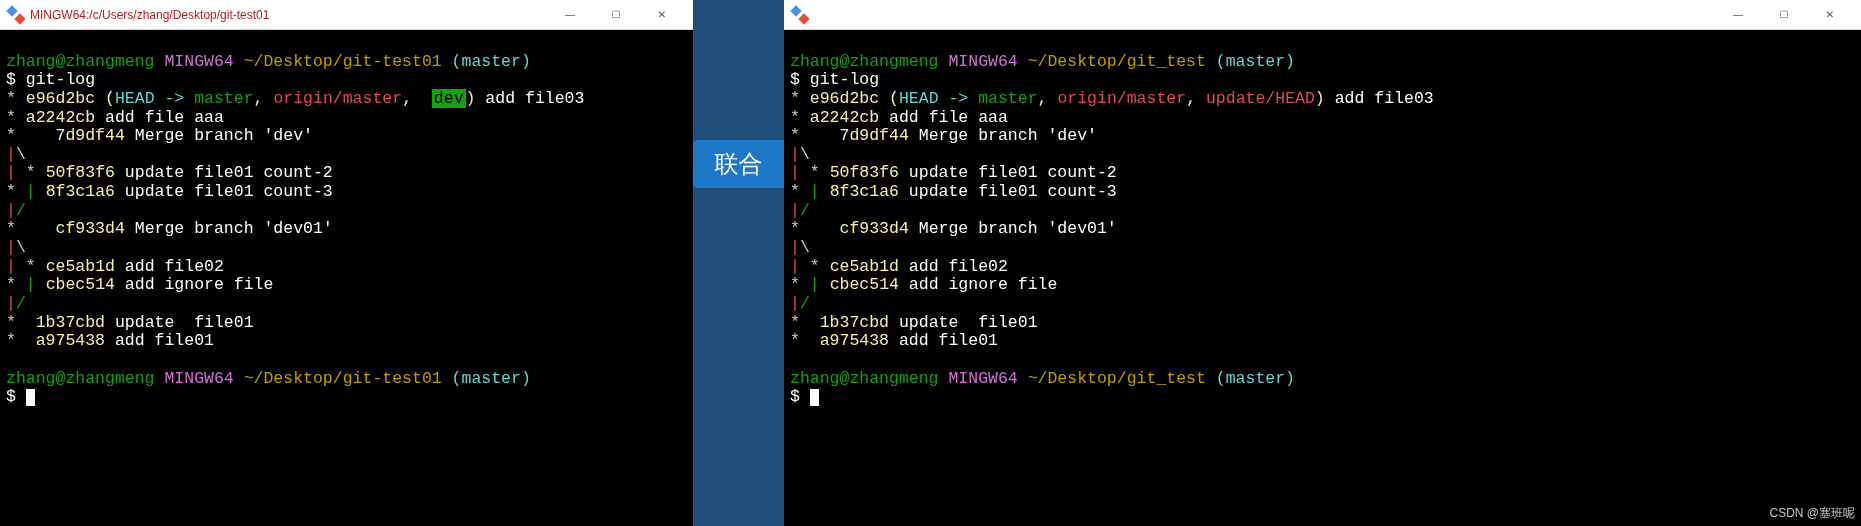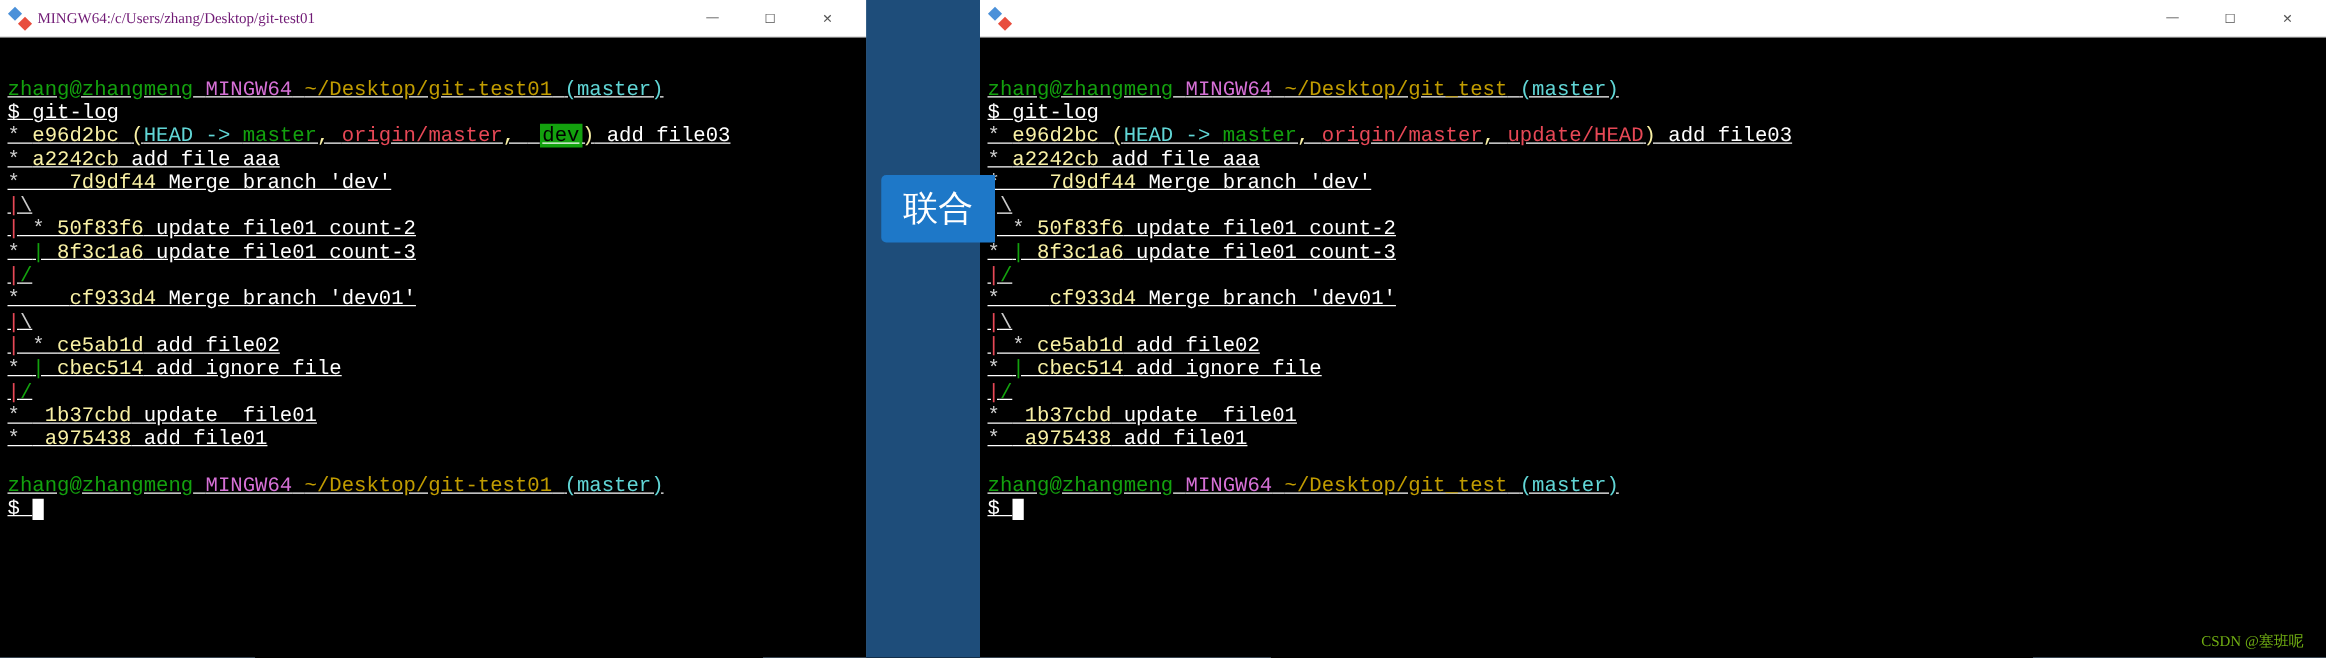--- a/index.html
+++ b/index.html
@@ -44,35 +44,34 @@
       transform:rotate(45deg);
     }
     .titlebar-icon::after {
       content:"";
       position:absolute;
       width:8px;height:8px;
       background:#e84d3d;
       bottom:0;right:0;
       transform:rotate(45deg);
     }
-    .title-text { font-size: 12px; color: #701a75; font-family: Liberation Serif, serif; flex:1; }
+    .title-text { font-size: 12px; color: #b91c1c; font-family: Liberation Sans, sans-serif; flex:1; }
     .win-controls { display:flex; gap:0; margin-left:auto; }
     .win-btn { width:46px; height:28px; display:flex; align-items:center; justify-content:center; font-size:10px; color:#555; font-family:"Segoe UI", sans-serif; }
     
     .terminal {
       flex: 1;
       background: #000;
-      padding: 14px 6px;
+      padding: 4px 6px;
       white-space: pre;
       font-family: Consolas, "Courier New", monospace;
       font-size: 16.5px;
       line-height: 1.13;
       color: #fff;
       overflow: hidden;
-      text-decoration: underline;
     }
     
     .c-green  { color: #13a10e; }
     .c-cyan   { color: #61d6d6; }
     .c-yellow { color: #c19c00; }
     .c-byellow{ color: #f9f1a5; }
     .c-magenta{ color: #d670d6; }
     .c-red    { color: #e74856; }
     .c-white  { color: #cccccc; }
     .c-bwhite { color: #ffffff; }
@@ -80,34 +79,33 @@
     .hl-green { background:#13a10e; color:#000; padding:0 2px; }
     
     .badge {
       position: absolute;
       left: 693px;
       top: 140px;
       width: 91px;
       background: #1e78c8;
       color: #fff;
       font-family: "Microsoft YaHei","Segoe UI",sans-serif;
-      font-size: 28px;
+      font-size: 24px;
       text-align: center;
       padding: 8px 0;
       z-index: 5;
       border-radius: 4px 0 0 4px;
-      margin-left: 12px;
     }
     .watermark {
       position:absolute;
-      right:18px;
+      right:6px;
       bottom:4px;
-      font-family:Liberation Serif, serif;
+      font-family:Liberation Sans, sans-serif;
       font-size:12px;
-      color:#84cc16;
+      color:#e5e5e5;
       opacity:.85;
       z-index:6;
     }
     .cursor {
       display:inline-block;
       width:9px; height:17px;
       background:#fff;
       vertical-align:text-bottom;
     }
   </style>

